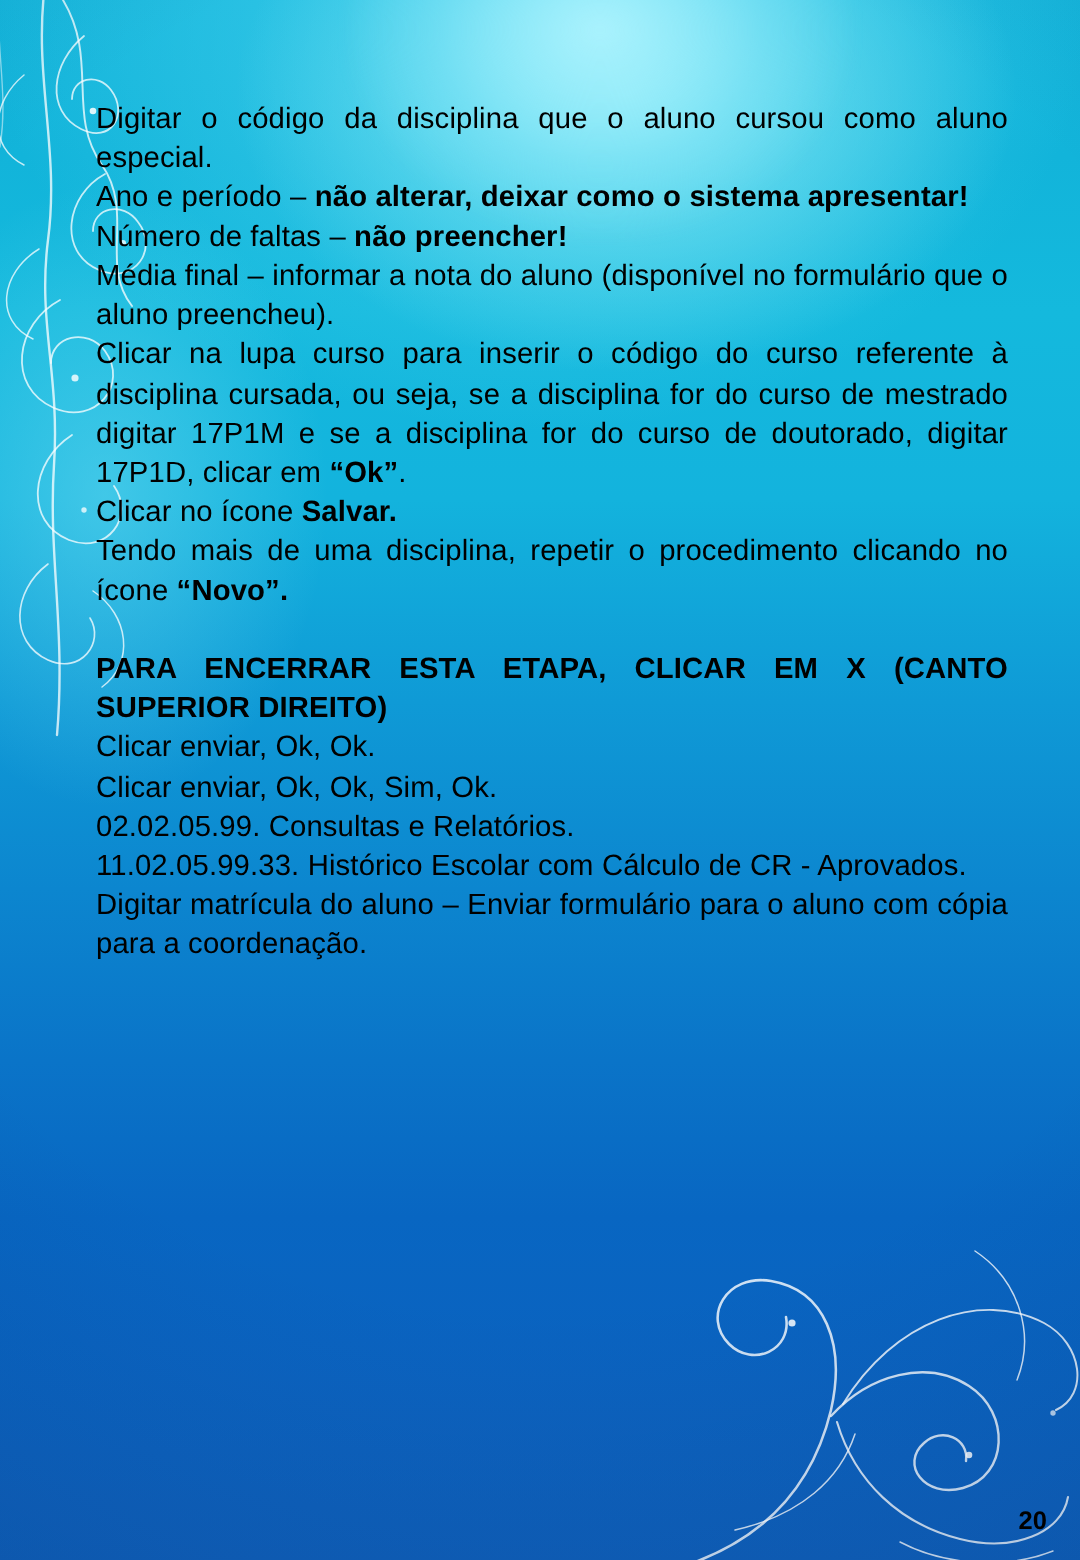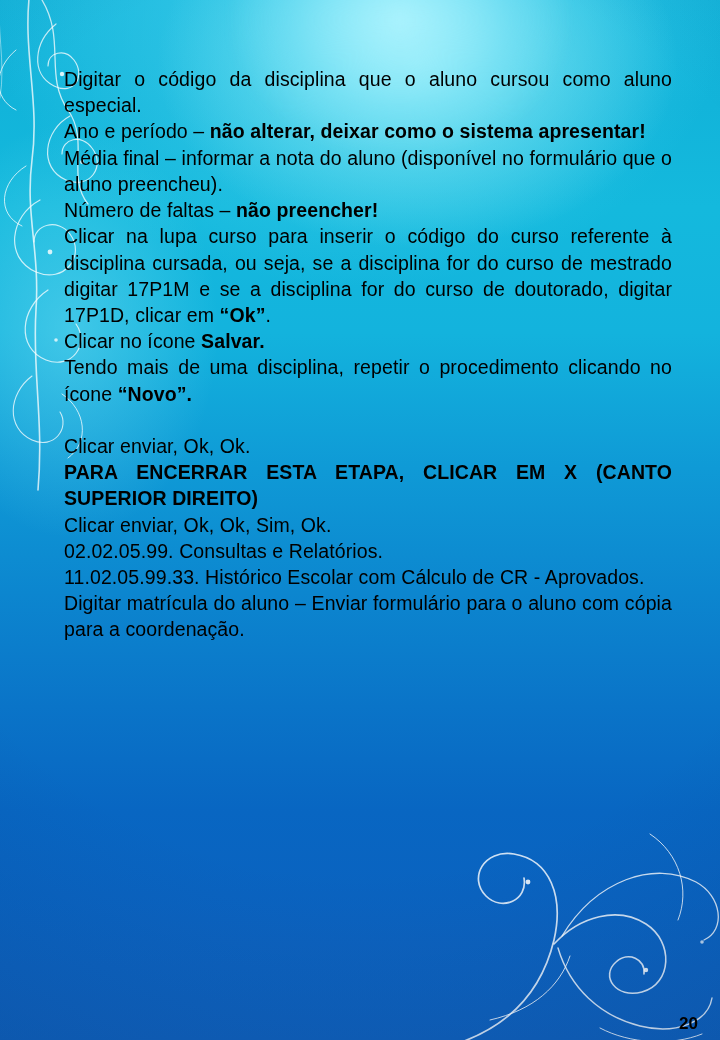--- a/index.html
+++ b/index.html
@@ -79,21 +79,21 @@
     letter-spacing: 0.1px;
   }
   .content p {
     margin: 0;
   }
   .b { font-weight: bold; }
   .spacer { height: 26px; }
   .page-number {
     position: absolute;
     right: 22px;
-    bottom: 6px;
+    bottom: 16px;
     font-size: 17px;
     font-weight: bold;
     color: #000;
     margin-top: 28px;
   }
 </style>
 </head>
 <body>
 
 <div class="slide">
@@ -136,28 +136,28 @@
       <circle cx="252" cy="122" r="1.8" fill="#ffffff" fill-opacity="0.7" stroke="none"></circle>
     </g>
   </svg>
 
   <div class="vignette"></div>
 
   <div class="content">
     <div id="paragraphs">
         <p id="p1"><span>Digitar o código da disciplina que o aluno cursou como aluno especial.</span></p>
         <p id="p3"><span>Ano e período – </span><span class="b">não alterar, deixar como o sistema apresentar!</span></p>
+        <p id="p5"><span>Número de faltas – </span><span class="b">não preencher!</span></p>
         <p id="p4"><span>Média final – informar a nota do aluno (disponível no formulário que o aluno preencheu).</span></p>
-        <p id="p5"><span>Número de faltas – </span><span class="b">não preencher!</span></p>
         <p id="p7"><span>Clicar na lupa curso para inserir o código do curso referente à disciplina cursada, ou seja, se a disciplina for do curso de mestrado digitar 17P1M e se a disciplina for do curso de doutorado, digitar 17P1D, clicar em </span><span class="b">“Ok”</span><span>.</span></p>
         <p id="p8"><span>Clicar no ícone </span><span class="b">Salvar.</span></p>
         <p id="p9"><span>Tendo mais de uma disciplina, repetir o procedimento clicando no ícone </span><span class="b">“Novo”.</span></p>
         <div class="spacer"></div>
+        <p id="p10"><span class="b">PARA ENCERRAR ESTA ETAPA, CLICAR EM X (CANTO SUPERIOR DIREITO)</span></p>
         <p id="p11"><span>Clicar enviar, Ok, Ok.</span></p>
-        <p id="p10"><span class="b">PARA ENCERRAR ESTA ETAPA, CLICAR EM X (CANTO SUPERIOR DIREITO)</span></p>
         <p id="p12"><span>Clicar enviar, Ok, Ok, Sim, Ok.</span></p>
         <p id="p13"><span>02.02.05.99. Consultas e Relatórios.</span></p>
         <p id="p14"><span>11.02.05.99.33. Histórico Escolar com Cálculo de CR - Aprovados.</span></p>
         <p id="p15"><span>Digitar matrícula do aluno – Enviar formulário para o aluno com cópia para a  coordenação.</span></p>
       </div>
   </div>
 
   <div class="page-number">20</div>
 </div>
 

